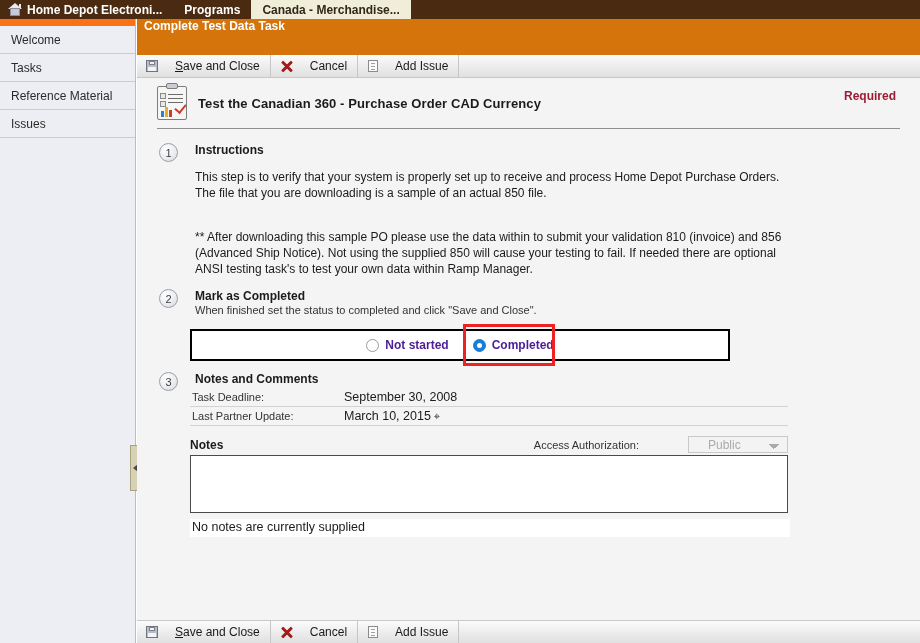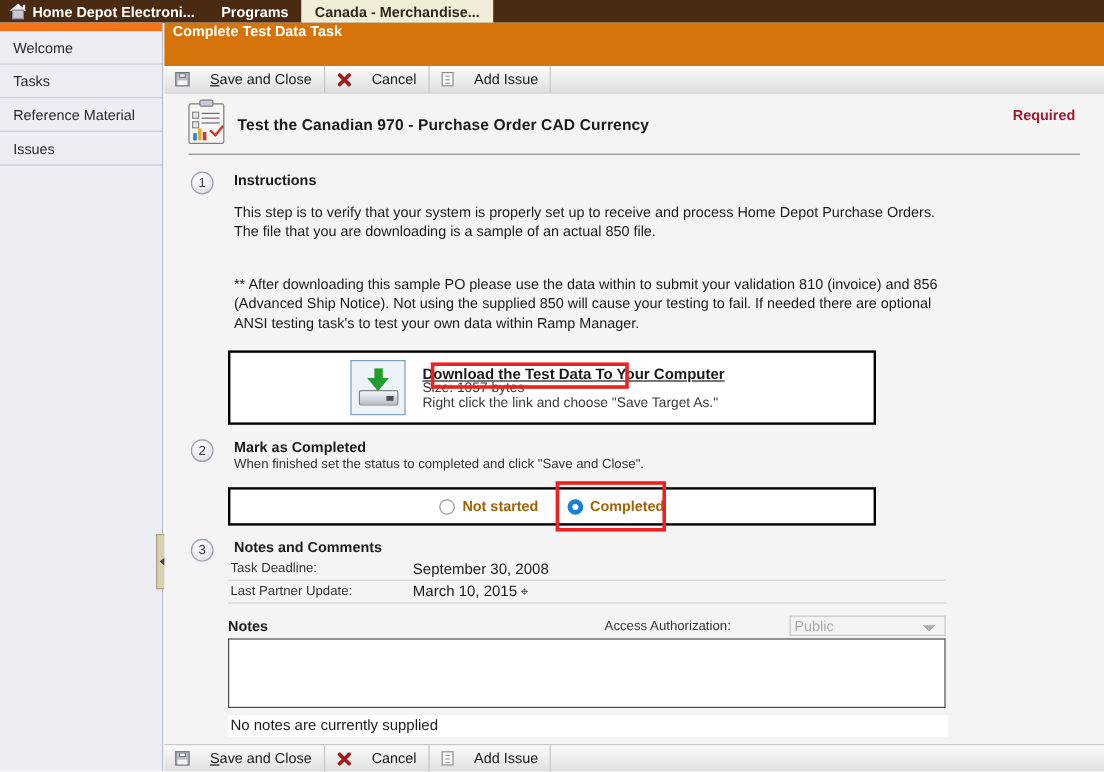--- a/index.html
+++ b/index.html
@@ -208,44 +208,44 @@
     pointer-events: none;
   }
 
   
   .status-box {
     margin: 13px 0 0 41px;
     width: 540px; height: 32px;
     border: 2px solid #000; background:#fff; box-sizing:border-box;
     display: flex; align-items: center; justify-content: center; gap: 24px;
   }
-  .radio-opt { display:flex; align-items:center; gap:6px; font-size:12px; font-weight:bold; color:#a16207; cursor:pointer;}
+  .radio-opt { display:flex; align-items:center; gap:6px; font-size:12px; font-weight:bold; color:#4c1d95; cursor:pointer;}
   .radio {
     width: 13px; height: 13px; border-radius: 50%;
     border: 1px solid #9a9a9a; background: #fff; box-sizing: border-box;
     display:flex; align-items:center; justify-content:center; flex:none;
   }
   .radio.on { border-color:#1a7fd4; background:#1a7fd4; }
   .radio.on::after { content:""; width:5px;height:5px;border-radius:50%;background:#ffffff; }
 
   
   .ntable { margin: 6px 0 0 41px; width: 598px; }
   .nrow { display:flex; align-items:center; height:18px; border-bottom:1px solid #d3d3d3; }
   .nlabel { width: 152px; font-size: 11px; color: #333; padding-left: 2px; }
   .nvalue { font-size: 12.5px; color: #1b1b1b; flex:1; }
   .cursor-glyph { display:inline-block; margin-left:3px; color:#444; font-size:11px; }
 
   .notes-head { margin: 10px 0 0 41px; width: 598px; display:flex; align-items:center;gap:44px; }
   .notes-label { font-size:12px; font-weight:bold; color:#1b1b1b; }
   .aa-label { margin-left:auto; font-size:11px; color:#333; margin-right:5px; }
   .aa-select {
-    width: 130px; height: 17px; font-size: 12px;
+    width: 100px; height: 17px; font-size: 12px;
     border: 1px solid #b6b6b6; background:#f3f3f3; color:#8d8d8d;
     box-sizing: border-box; font-family:"Liberation Sans", sans-serif;
-    -webkit-appearance:none; appearance:none; padding-left:3px;
+    -webkit-appearance:none; appearance:none; padding-left:19px;
     background-image: linear-gradient(45deg, transparent 50%, #8d8d8d 50%),
                       linear-gradient(135deg, #8d8d8d 50%, transparent 50%);
     background-position: calc(100% - 13px) 7px, calc(100% - 8px) 7px;
     background-size: 5px 5px, 5px 5px;
     background-repeat: no-repeat;
   }
   .notes-area {
     margin: 2px 0 0 41px; width: 598px; height: 58px;
     border: 1px solid #4a4a4a; background:#fff; box-sizing:border-box;
     resize: none; font-family:"Liberation Sans", sans-serif; font-size:12px;
@@ -338,49 +338,34 @@
           <span class="line" style="top:8px;"></span>
           <span class="line" style="top:12px;"></span>
           <span class="line" style="top:16px;"></span>
           <span class="sq" style="top:7px;"></span>
           <span class="sq" style="top:15px;"></span>
           <span class="bar" style="left:4px;height:6px;background:#2e7fd4;"></span>
           <span class="bar" style="left:8px;height:10px;background:#e0b12a;"></span>
           <span class="bar" style="left:12px;height:7px;background:#cf3b2a;"></span>
           <span class="check" style="border-right:2px solid #cf3b2a;border-bottom:2px solid #cf3b2a;transform:rotate(40deg);width:5px;height:9px;"></span>
         </span>
-        <span class="task-title">Test the Canadian 970 - Purchase Order CAD Currency</span>
+        <span class="task-title">Test the Canadian 360 - Purchase Order CAD Currency</span>
         <span class="required">Required</span>
       </div>
       <div class="hr"></div>
 
       
       <div class="step">
         <span class="step-num">1</span>
         <div class="step-title">Instructions</div>
         <div class="para">This step is to verify that your system is properly set up to receive and process Home Depot Purchase Orders.  The file that you are downloading is a sample of an actual 850 file.</div>
         <div class="para para2">** After downloading this sample PO please use the data within to submit your validation 810 (invoice) and 856 (Advanced Ship Notice). Not using the supplied 850 will cause your testing to fail. If needed there are optional ANSI testing task's to test your own data within Ramp Manager.</div>
       </div>
 
       
-      <div style="position:relative;">
-        <div class="dl-box">
-          <div class="dl-icon-wrap">
-            <span class="dl-drive"></span>
-            <span class="dl-arrow-stem"></span>
-            <span class="dl-arrow-head"></span>
-          </div>
-          <div class="dl-texts">
-            <a class="dl-link">Download the Test Data To Your Computer</a>
-            <div class="dl-size">Size: 1057 bytes</div>
-            <div class="dl-hint">Right click the link and choose "Save Target As."</div>
-          </div>
-        </div>
-        <div class="hl-red" style="left:210px; top:10px; width:165px; height:22px;"></div>
-      </div>
 
       
       <div class="step" style="margin-top:12px;">
         <span class="step-num">2</span>
         <div class="step-title">Mark as Completed</div>
         <div class="step-sub">When finished set the status to completed and click "Save and Close".</div>
       </div>
 
       <div style="position:relative;">
         <div class="status-box">

